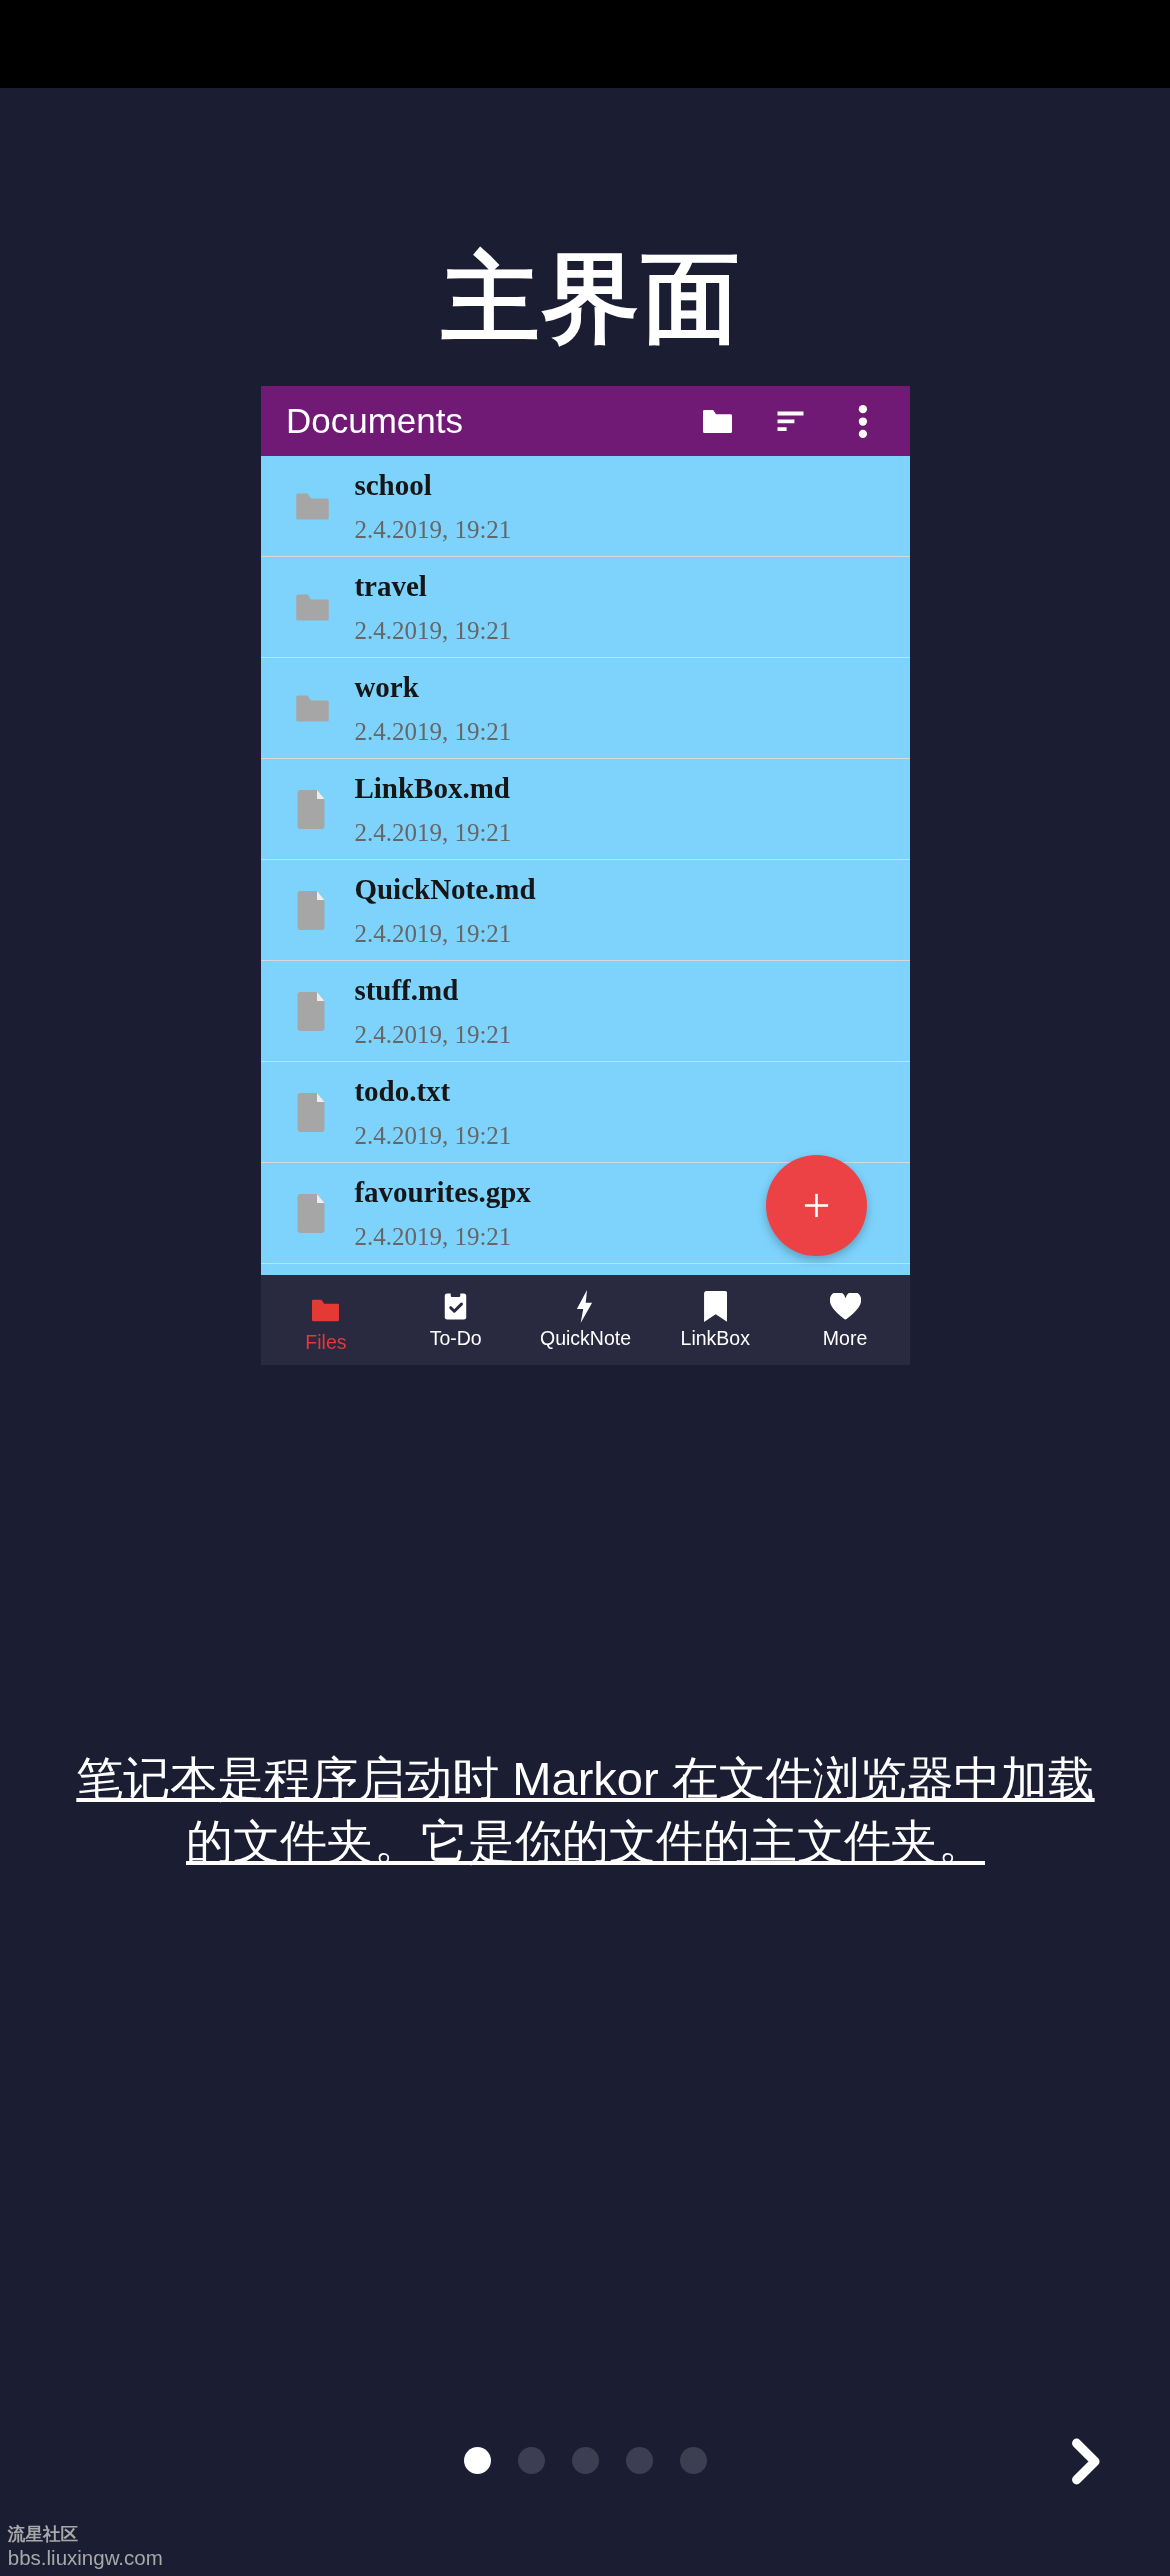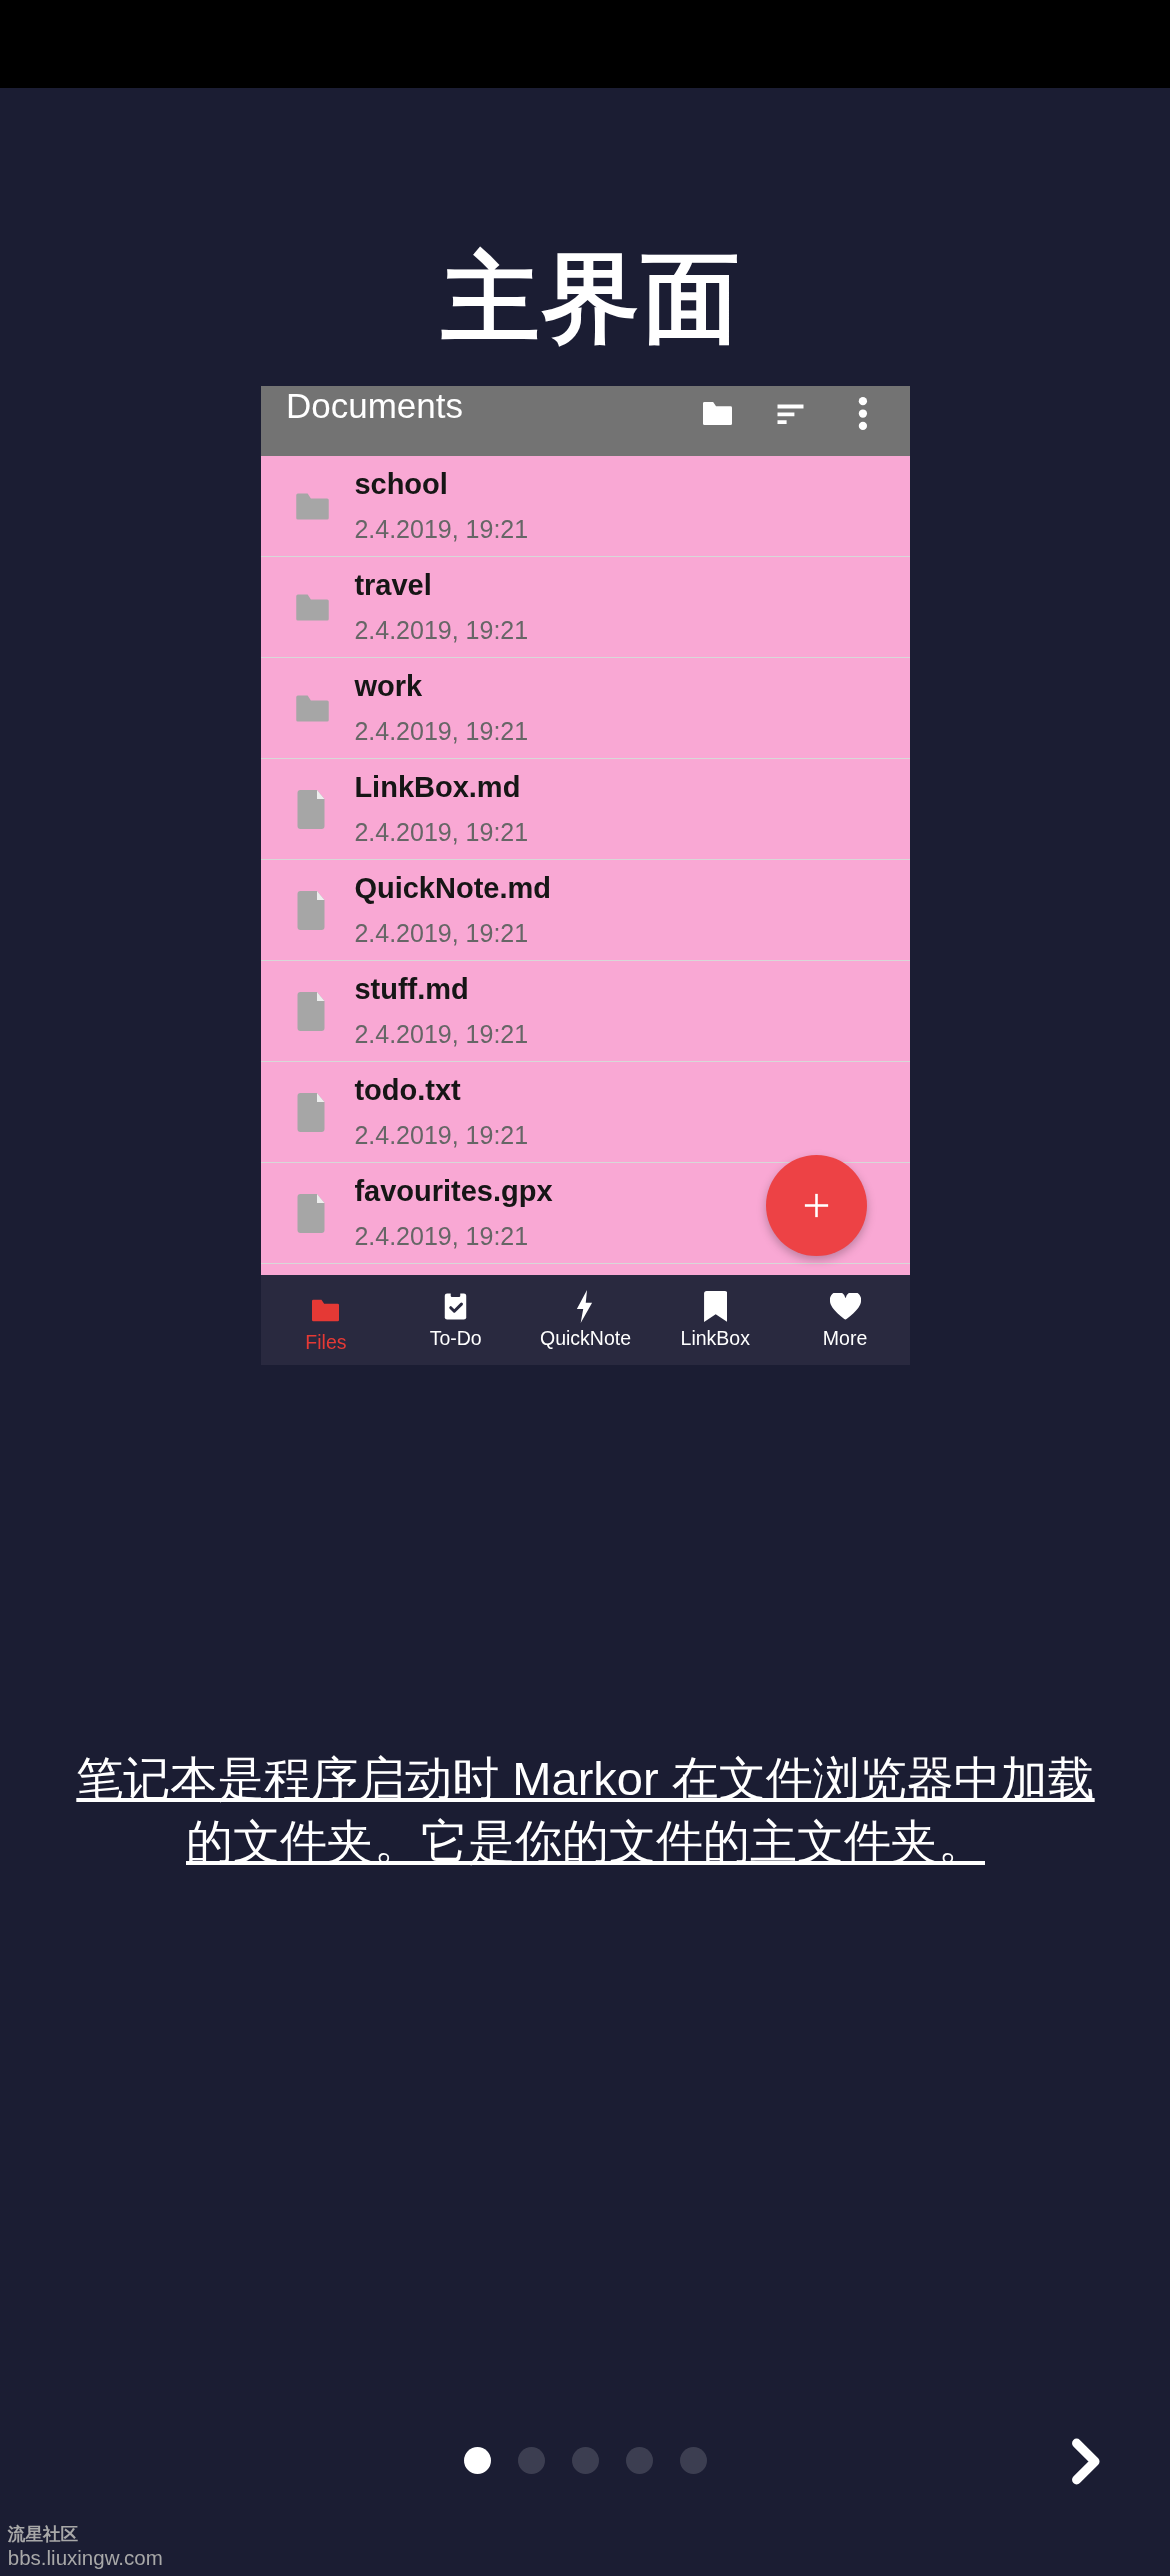--- a/index.html
+++ b/index.html
@@ -27,33 +27,35 @@
   .mock {
     position: absolute;
     left: 261px;
     top: 298px;
     width: 649px;
     height: 703px;
   }
 
   .mock-topbar {
     height: 70px;
-    background: #737373;
-    display: flex;
+    background: #701a75;
+    display: flex;
+    align-items: center;
     padding: 0 19.5px 0 25px;
     color: #fff;
   }
   .mock-topbar .title { font-size: 35px; font-weight: 500; flex: 1; }
   .mock-topbar .tb-icon { width: 55px; height: 55px; display: flex; align-items: center; justify-content: center; margin-left: 17.6px; }
 
   .file-list {
-    background: #f9a8d4;
+    background: #7dd3fc;
     height: 819px;
     overflow: hidden;
     position: relative;
+    font-family: Liberation Serif, serif;
   }
   .file-row {
     display: flex;
     align-items: center;
     height: 101px;
     border-bottom: 1px solid #d8d8d8;
     padding-left: 17.6px;
   }
   .file-row .icon {
     width: 68px;

